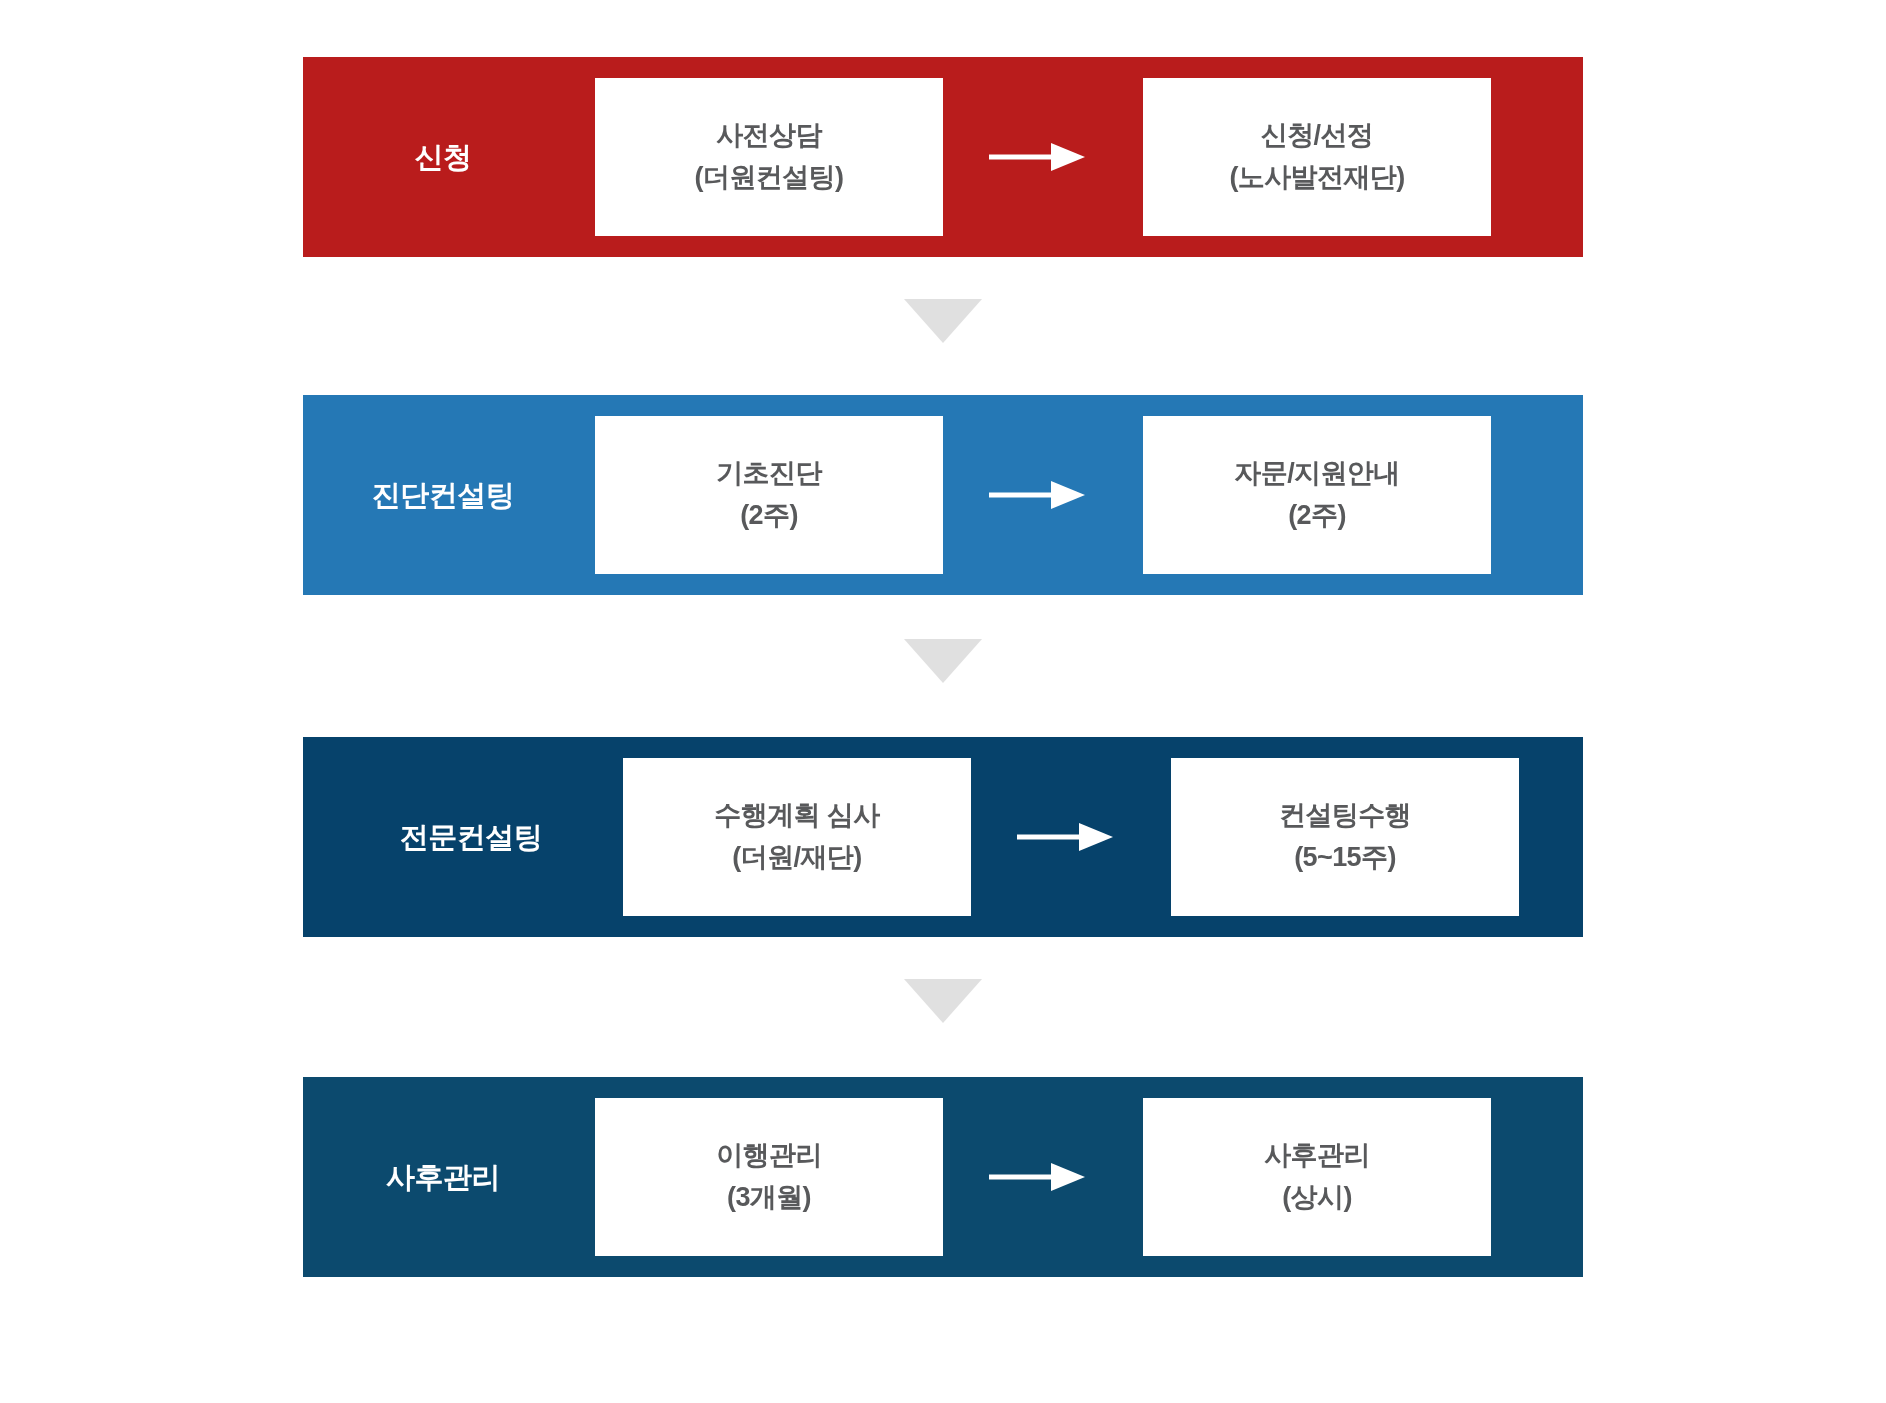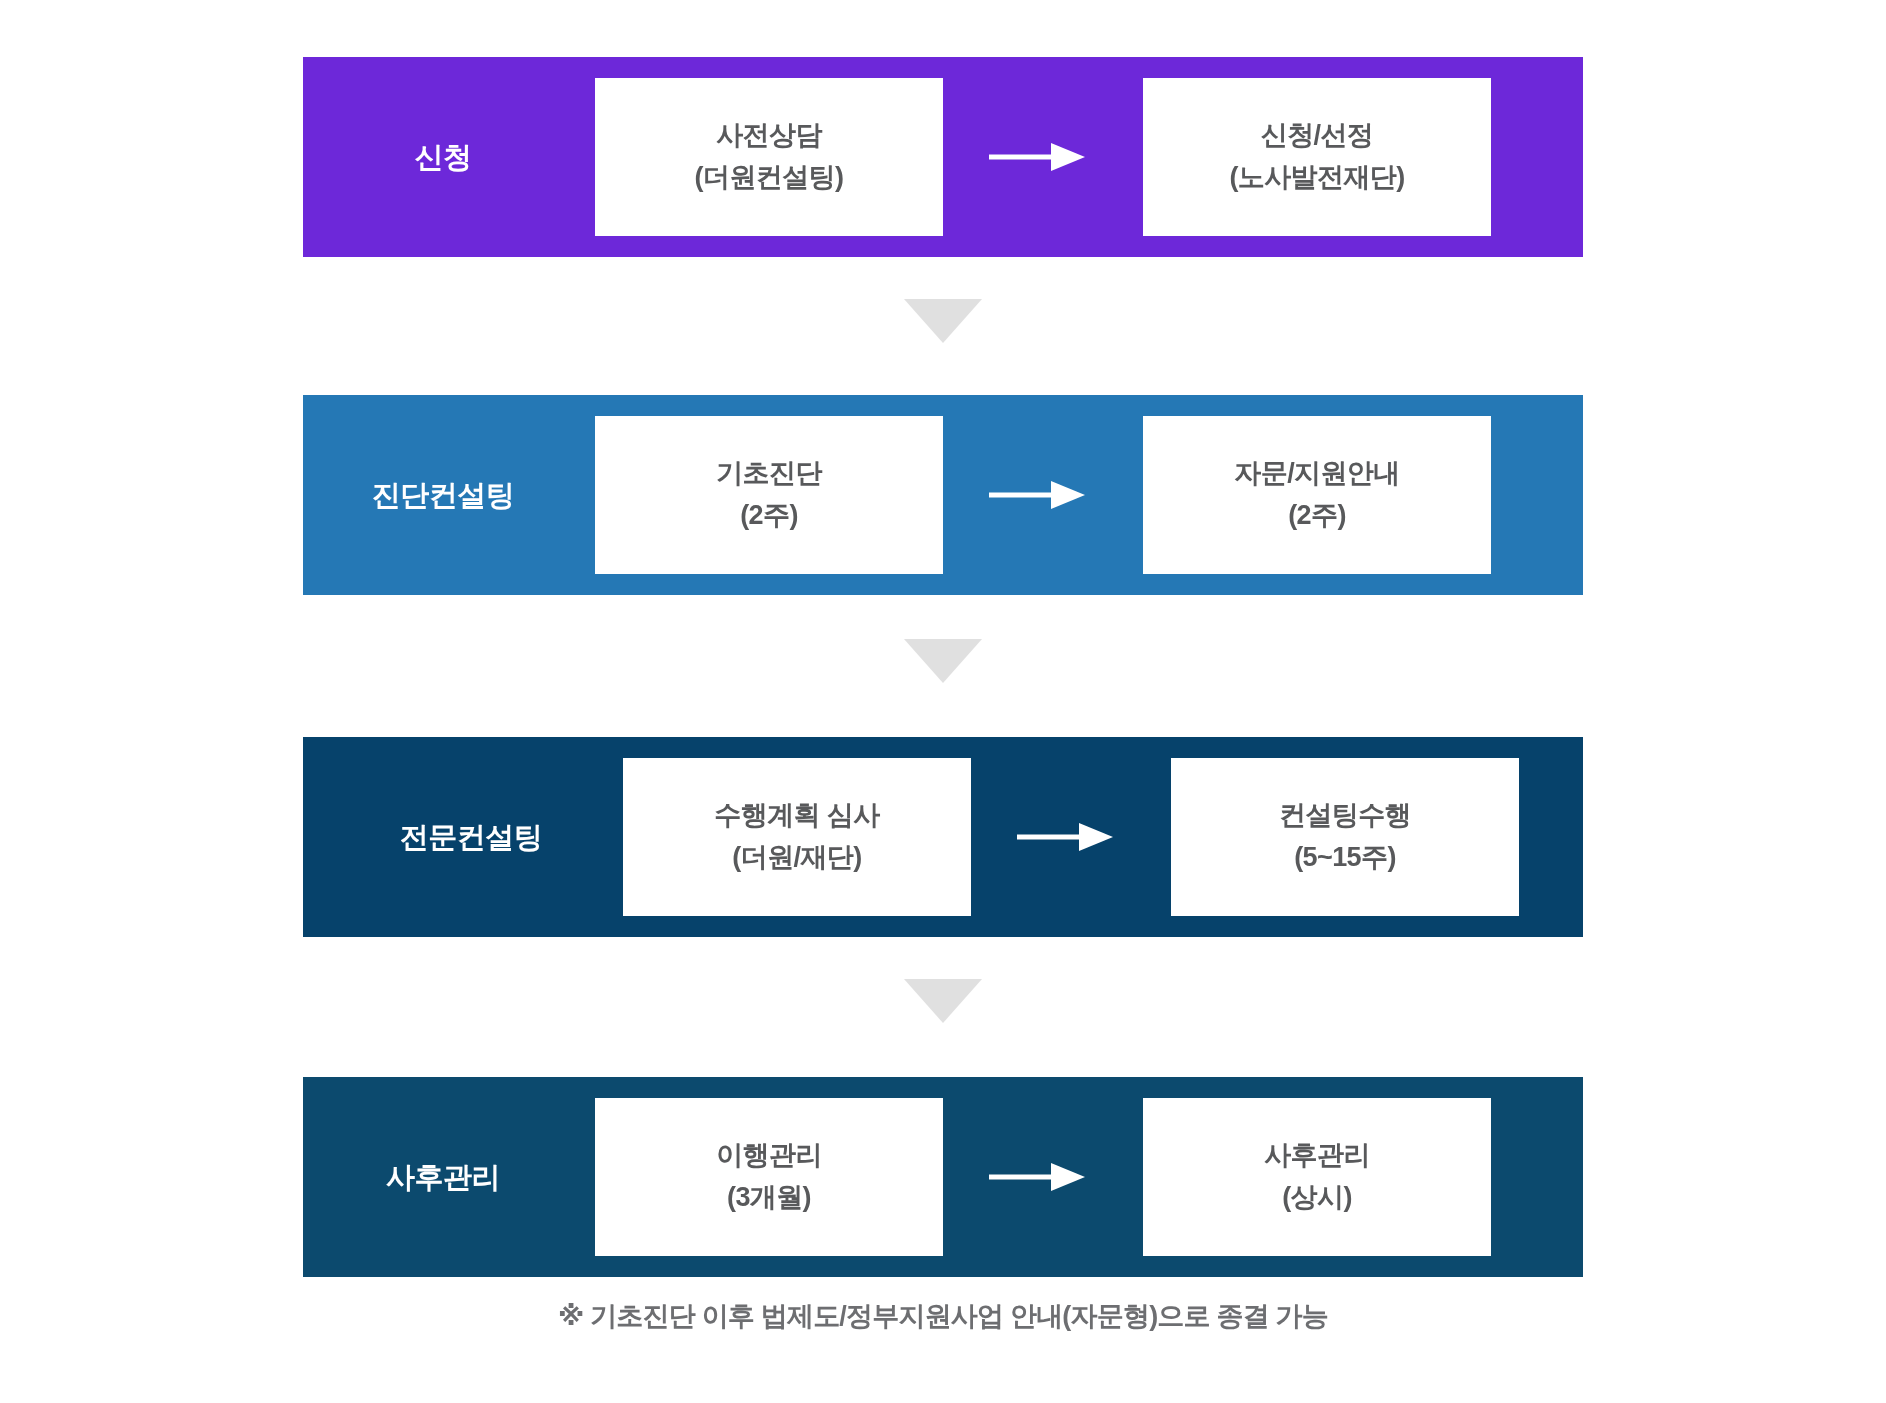--- a/index.html
+++ b/index.html
@@ -23,21 +23,21 @@
   
   .stage {
     position: absolute;
     left: 303px;
     width: 1280px;
     height: 200px;
     display: flex;
     align-items: center;
     box-sizing: border-box;
   }
-  .stage-1 { top: 57px;   background: #6d28d9; }
+  .stage-1 { top: 57px;   background: #b91c1c; }
   .stage-2 { top: 395px;  background: #2578B5; }
   .stage-3 { top: 737px;  background: #06426B; padding-left: 28px; }
   .stage-4 { top: 1077px; background: #0c4a6e; }
 
   
   .stage-label {
     width: 280px;
     flex: 0 0 280px;
     text-align: center;
     color: #ffffff;
@@ -204,15 +204,14 @@
     </div>
 
     <div class="step-box">
       <span class="step-line">사후관리</span>
       <span class="step-line">(상시)</span>
     </div>
 
     <div class="band-filler"></div>
   </div>
 
-  <div class="footer-note">※ 기초진단 이후 법제도/정부지원사업 안내(자문형)으로 종결 가능</div>
 
 </div>
 
 </body></html>

